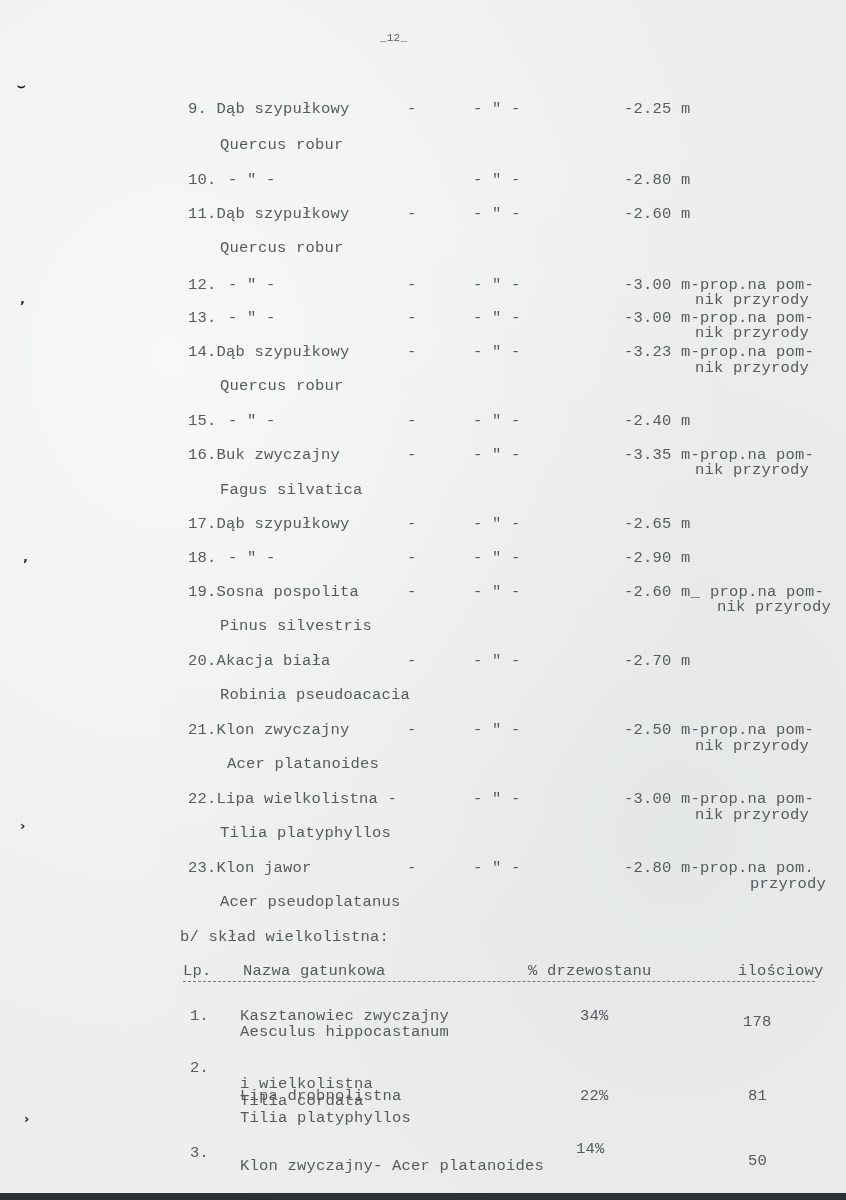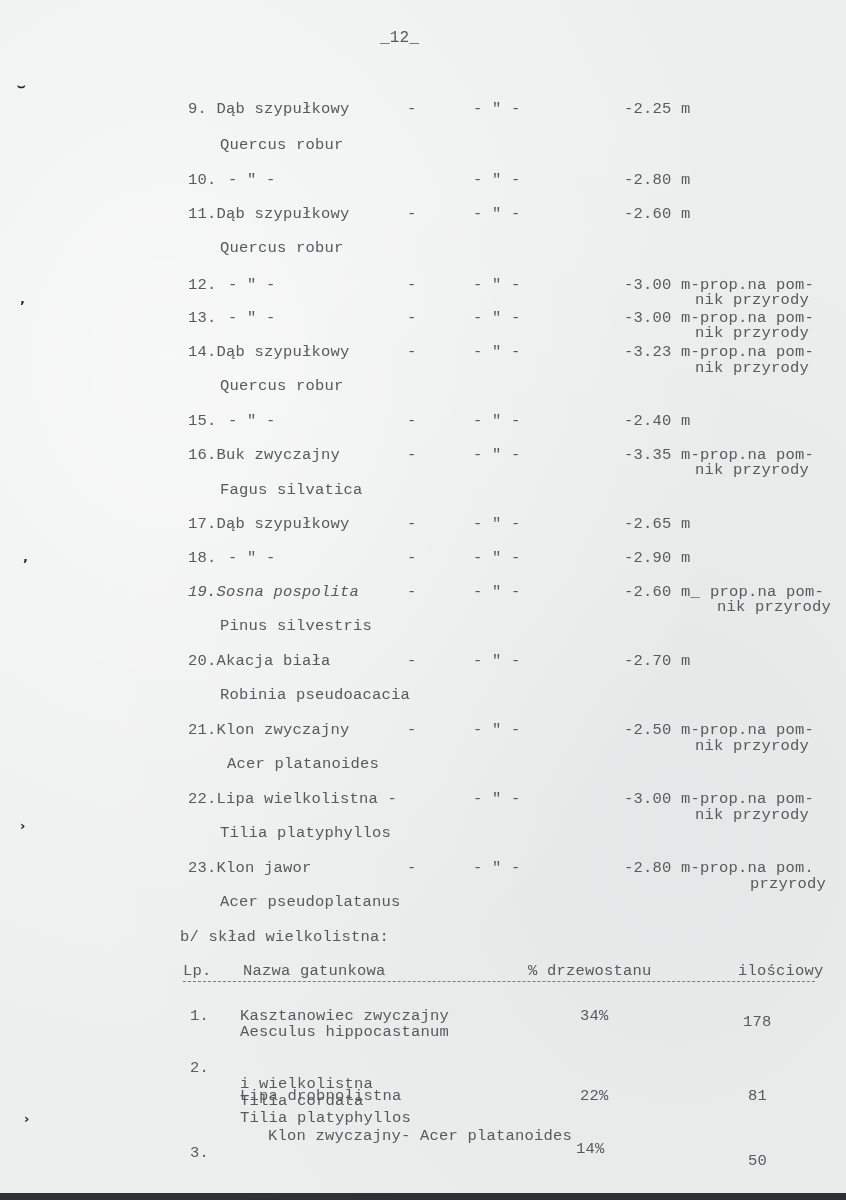--- a/index.html
+++ b/index.html
@@ -17,21 +17,21 @@
       #edefee;
   }
   .bottom-edge {
     position: absolute; left: 0; top: 1193px; width: 846px; height: 7px;
     background: #2e3133;
   }
   .t {
     position: absolute; white-space: pre; font-size: 15.5px; line-height: 16px;
     letter-spacing: 0.2px;
   }
-  .page-number { left: 380px; top: 30px; font-size: 16px; }
+  .page-number { left: 380px; top: 30px; font-size: 11px; }
   .mark {
     position: absolute; color: #1c1f22; font-size: 13px; font-weight: bold;
     font-family: "DejaVu Sans", sans-serif;
   }
   .col-name { left: 188px; }
   .col-sci { left: 220px; }
   .col-dash { left: 407px; }
   .col-ditto { left: 473px; }
   .col-val { left: 624px; }
   .col-note2 { left: 695px; }
@@ -132,21 +132,21 @@
 
   <div>
     <div class="t col-name" style="top:550px;">18.</div>
     <div class="t" style="left:228px; top:550px;">- " -</div>
     <div class="t col-dash" style="top:550px;">-</div>
     <div class="t col-ditto" style="top:550px;">- " -</div>
     <div class="t col-val" style="top:550px;">-2.90 m</div>
   </div>
 
   <div>
-    <div class="t col-name" style="top:584px;font-style:italic;"><span>19.</span><span>Sosna pospolita</span></div>
+    <div class="t col-name" style="top:584px;"><span>19.</span><span>Sosna pospolita</span></div>
     <div class="t col-dash" style="top:584px;">-</div>
     <div class="t col-ditto" style="top:584px;">- " -</div>
     <div class="t col-val" style="top:584px;">-2.60 m_</div>
     <div class="t" style="left:710px; top:584px;">prop.na pom-</div>
     <div class="t" style="left:717px; top:599px;">nik przyrody</div>
     <div class="t col-sci" style="top:618px;">Pinus silvestris</div>
   </div>
 
   <div>
     <div class="t col-name" style="top:653px;"><span>20.</span><span>Akacja biała</span></div>
@@ -205,19 +205,19 @@
     <div class="t tbl-name" style="top:1088px;">Lipa drobnolistna</div>
     <div class="t tbl-name" style="top:1076px;">i wielkolistna</div>
     <div class="t tbl-name" style="top:1093px;">Tilia cordata</div>
     <div class="t tbl-name" style="top:1110px;">Tilia platyphyllos</div>
     <div class="t tbl-pct" style="top:1088px;">22%</div>
     <div class="t" style="left:748px; top:1088px;">81</div>
   </div>
 
   <div>
     <div class="t tbl-lp" style="top:1145px;">3.</div>
-    <div class="t tbl-name" style="top:1128px;margin-left:28px;">Klon zwyczajny- Acer platanoides</div>
+    <div class="t tbl-name" style="top:1158px;">Klon zwyczajny- Acer platanoides</div>
     <div class="t" style="left:576px; top:1141px;">14%</div>
     <div class="t" style="left:748px; top:1153px;">50</div>
   </div>
 
 </div>
 <div class="bottom-edge"></div>
 
 </body></html>

